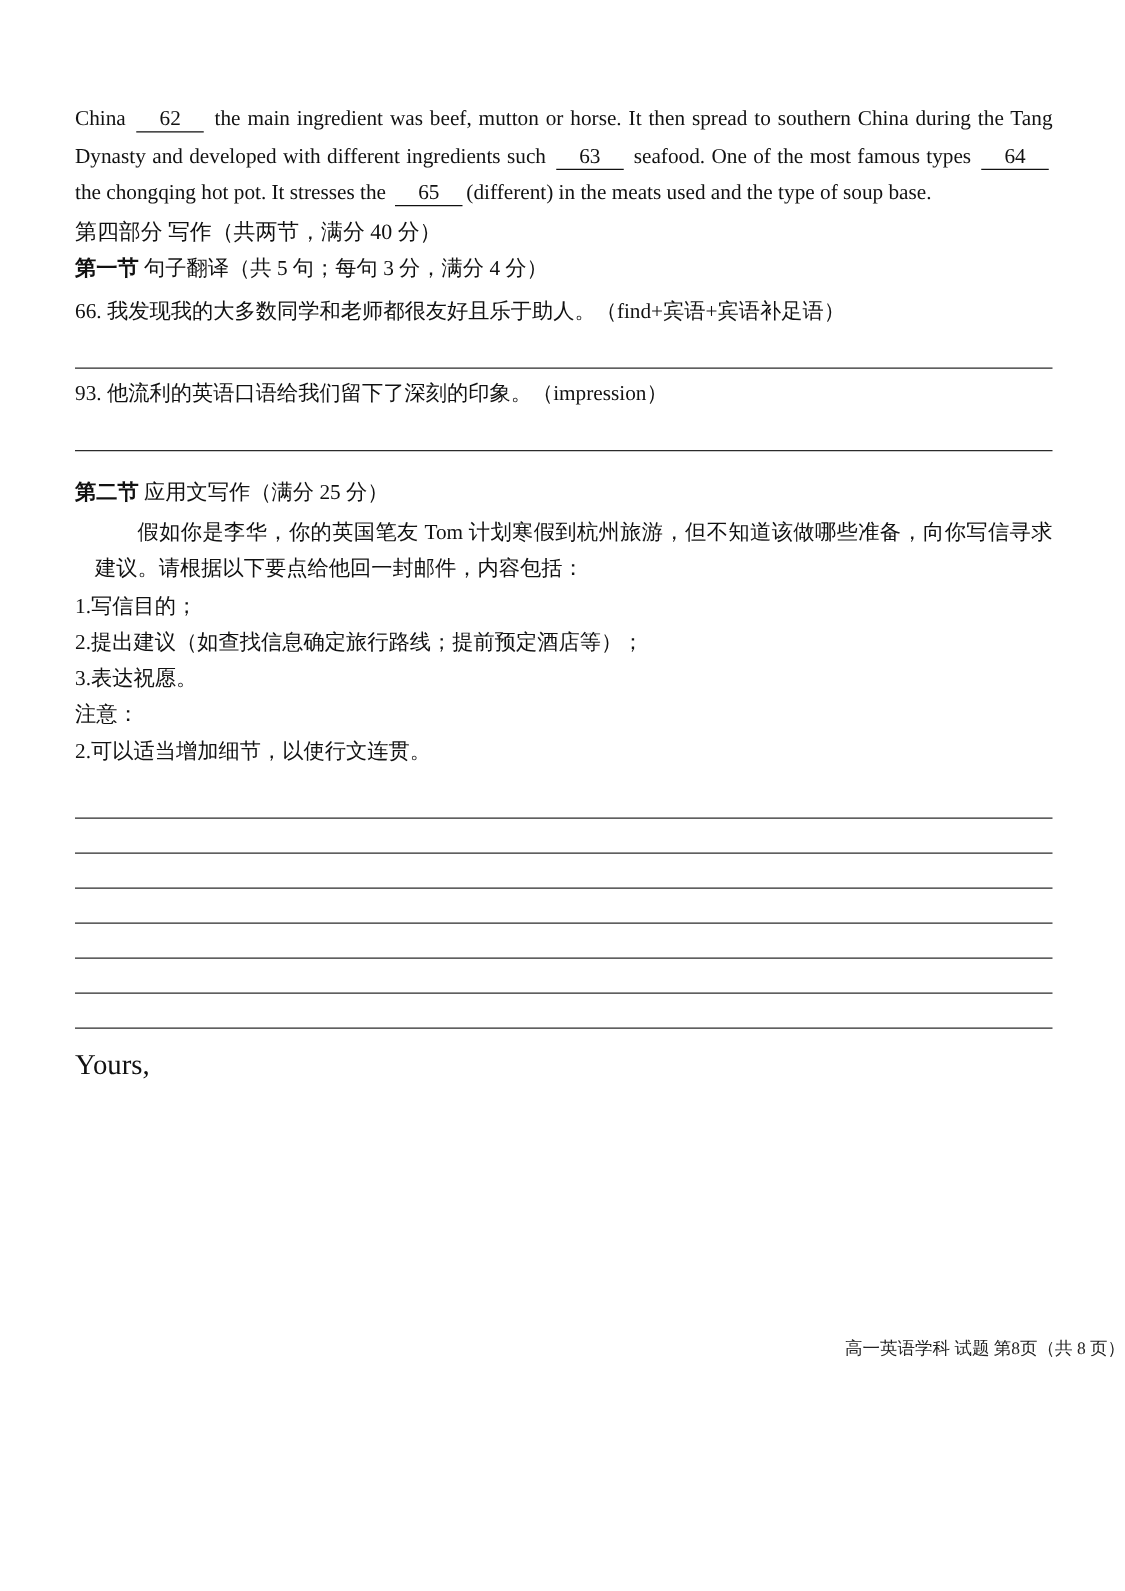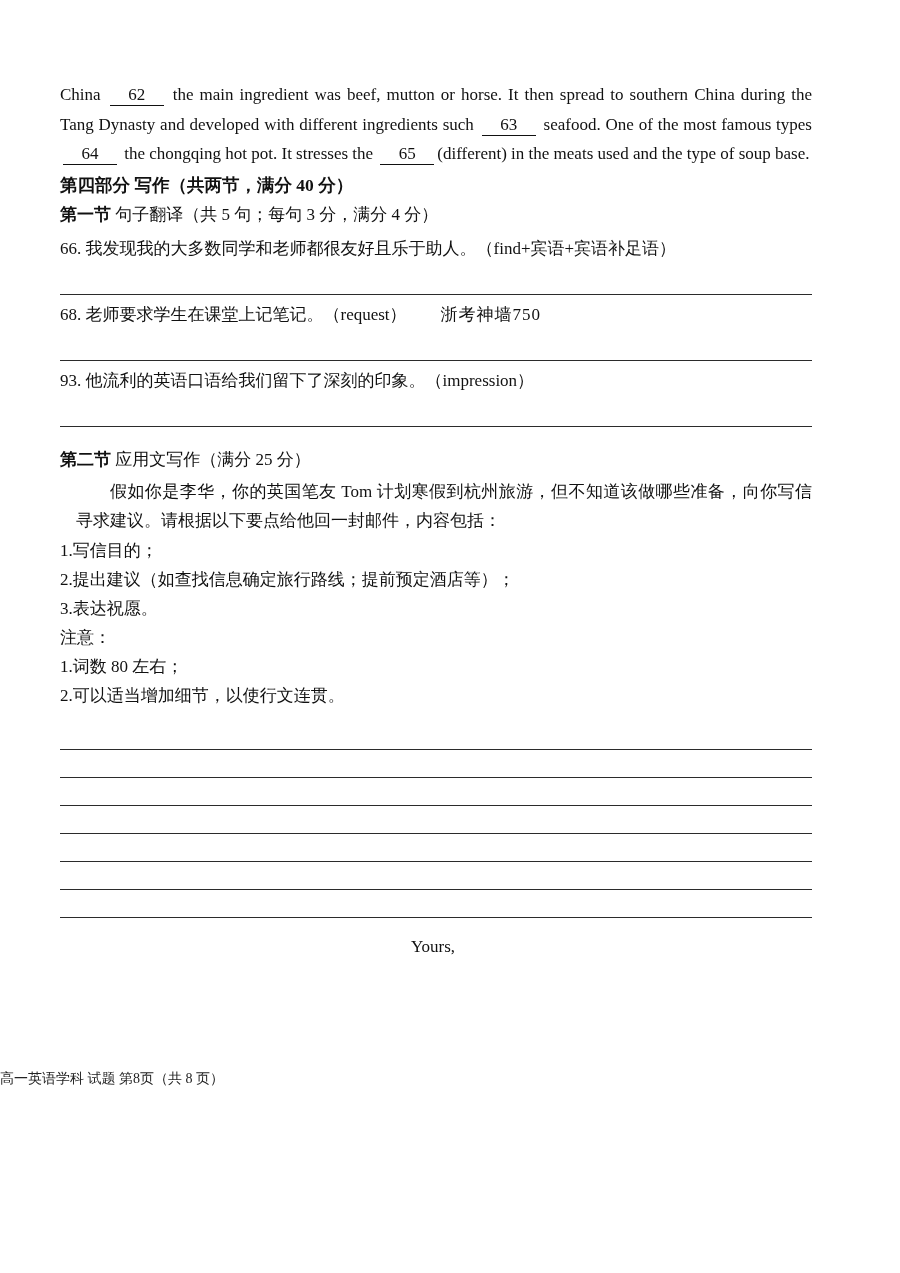--- a/index.html
+++ b/index.html
@@ -5,34 +5,34 @@
   * { margin:0; padding:0; box-sizing:border-box; }
   html,body { background:#ffffff; }
   body {
     width:900px; height:1273px;
     font-family:"Liberation Serif","DejaVu Serif",serif;
     color:#111; position:relative; overflow:hidden;
   }
   .page {
     position:absolute; top:0; left:0;
     width:900px; height:1140px;
-    padding:80px 88px 0 60px;
+    padding:80px 58px 0 60px;
   }
   .passage {
     font-size:17px; line-height:29.5px;
     text-align:justify;
   }
   .blank {
     display:inline-block; min-width:54px;
     border-bottom:1.2px solid #111;
     text-align:center; line-height:20px;
     margin:0 3px;
   }
   .part-heading {
-    font-size:17.5px; font-weight:bold;
+    font-size:17.5px; font-weight:normal;
     line-height:29px; margin-top:2px;
   }
   .sec-title { font-size:17px; line-height:29px; }
   .sec-title b { font-weight:bold; }
   .question .q-text {
     font-size:17px; line-height:26px; padding-top:7px;
   }
   .answer-line {
     height:33px;
     border-bottom:1.6px solid #2b2b2b;
@@ -43,67 +43,62 @@
     font-size:17px; line-height:29.5px;
     text-indent:2em; text-align:justify; margin-top:3px;margin-left:16px;
   }
   .plain-line { font-size:17px; line-height:29px; }
   .write-line {
     height:28px;
     border-bottom:1.6px solid #2b2b2b;
   }
   .write-area { margin-top:12px; }
   .closing-block {
-    text-align:center; padding-right:6px;
-    font-size:17px; line-height:30px; margin-top:14px;
+    text-align:left; padding-right:6px;
+    font-size:23px; line-height:30px; margin-top:14px;
   }
   .closing-block .sig { padding-right:0; }
   .footer {
     position:absolute; left:0; bottom:52px; width:900px;
-    text-align:left; font-size:14px; color:#222;
+    text-align:right; font-size:14px; color:#222;
   }
 </style>
 </head>
 <body>
 
 <div class="page">
 
   <p class="passage"><span>China </span><span class="blank">62</span><span> the main ingredient was beef, mutton or horse. It then spread to southern China during the Tang Dynasty and developed with different ingredients such </span><span class="blank">63</span><span> seafood. One of the most famous types </span><span class="blank">64</span><span> the chongqing hot pot. It stresses the </span><span class="blank">65</span><span>(different) in the meats used and the type of soup base.</span></p>
 
   <h3 class="part-heading">第四部分 写作（共两节，满分 40 分）</h3>
 
   <p class="sec-title"><b>第一节</b><span> 句子翻译（共 5 句；每句 3 分，满分 4 分）</span></p>
 
   <div class="question">
     <p class="q-text"><span>66.</span> <span>我发现我的大多数同学和老师都很友好且乐于助人。（find+宾语+宾语补足语）</span></p>
     <div class="answer-line"></div>
   </div>
 
 
-  <div class="question">
-    <p class="q-text"><span>68.</span> <span>老师要求学生在课堂上记笔记。（request）</span><span class="watermark">浙考神墙750</span></p>
-    <div class="answer-line"></div>
-  </div>
 
   <div class="question">
     <p class="q-text"><span>93.</span> <span>他流利的英语口语给我们留下了深刻的印象。（impression）</span></p>
     <div class="answer-line"></div>
   </div>
 
 
   <p class="sec-title sec2-title"><b>第二节</b><span> 应用文写作（满分 25 分）</span></p>
 
   <p class="intro">假如你是李华，你的英国笔友 Tom 计划寒假到杭州旅游，但不知道该做哪些准备，向你写信寻求建议。请根据以下要点给他回一封邮件，内容包括：</p>
 
   <p class="plain-line">1.写信目的；</p>
   <p class="plain-line">2.提出建议（如查找信息确定旅行路线；提前预定酒店等）；</p>
   <p class="plain-line">3.表达祝愿。</p>
 
   <p class="plain-line">注意：</p>
-  <p class="plain-line">1.词数 80 左右；</p>
   <p class="plain-line">2.可以适当增加细节，以使行文连贯。</p>
 
 
   <div class="write-area">
     <div class="write-line"></div>
     <div class="write-line"></div>
     <div class="write-line"></div>
     <div class="write-line"></div>
     <div class="write-line"></div>
     <div class="write-line"></div>

